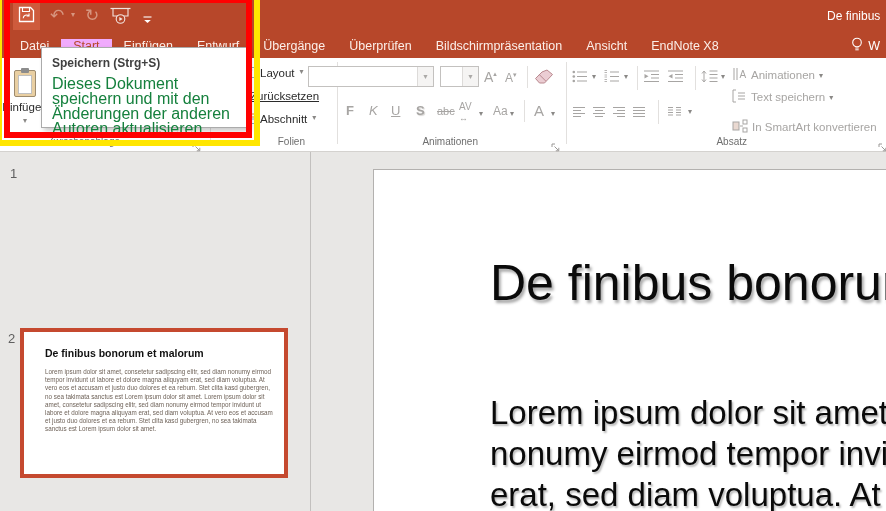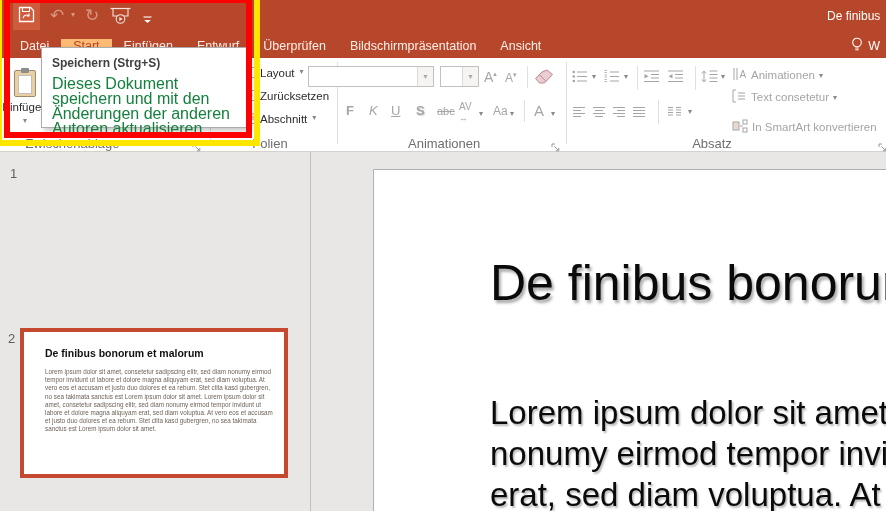--- a/index.html
+++ b/index.html
@@ -14,26 +14,26 @@
   .qat-undo { position:absolute; left:50px; top:5px; font-size:17px; color:#D79680; }
   .qat-undo-caret { position:absolute; left:71px; top:10px; font-size:8px; color:#D79680; }
   .qat-redo { position:absolute; left:85px; top:5px; font-size:17px; color:#D79680; }
   .qat-pres { position:absolute; left:110px; top:7px; }
   .qat-more { position:absolute; left:143px; top:11px; }
   .win-title { position:absolute; left:827px; top:9px; color:#FFFFFF; font-size:12px; white-space:nowrap; }
 
   
   .tabbar { position:absolute; left:0; top:33px; width:886px; height:25px; background:#B7472A; display:flex; align-items:center; padding-left:8px; z-index:5; }
   .tab { color:#FCEFE9; font-size:12.5px; padding:0 12px; display:flex; align-items:center; white-space:nowrap; cursor:default; }
-  .tab.sel { background:#fdba74; color:#B7472A; }
+  .tab.sel { background:#f0abfc; color:#B7472A; }
   .tellme { margin-left:auto; display:flex; align-items:center; gap:5px; color:#FFFFFF; font-size:12.5px; padding:0 6px 0 12px; white-space:nowrap; }
 
   
   .ribbon { position:absolute; left:0; top:58px; width:886px; height:94px; background:#FFFFFF; border-bottom:1px solid #D4D2CF; z-index:4; }
-  .grp-label { position:absolute; font-size:13px; color:#6E6E6E; text-align:center; white-space:nowrap; }
+  .grp-label { position:absolute; font-size:10px; color:#6E6E6E; text-align:right; white-space:nowrap; }
   .vdiv { position:absolute; top:4px; width:1px; height:82px; background:#E2E0DE; }
   .launcher { position:absolute; width:10px; height:10px; }
   .rbtn-row { position:absolute; display:flex; align-items:flex-start; gap:5px; font-size:11.5px; color:#2B2B2B; white-space:nowrap; }
   .dd { font-size:8px; color:#8A8886; }
   .paste { position:absolute; left:6px; top:6px; width:38px; height:76px; display:flex; flex-direction:column; align-items:center; }
   .clip-board { width:22px; height:27px; background:#E9CFA2; border:1px solid #9C8A6E; border-radius:2px; position:relative; margin-top:6px; }
   .clip-sheet { position:absolute; left:3px; top:4px; width:14px; height:19px; background:#FFF; border:1px solid #BFBFBF; }
   .clip-top { position:absolute; left:6px; top:-3px; width:8px; height:5px; background:#8C8C8C; border-radius:1px; }
   .paste-label { font-size:11.5px; color:#2B2B2B; margin-top:4px; }
   .paste .dd { margin-top:3px; }
@@ -105,23 +105,25 @@
       </div>
     </div>
     <div class="win-title">De finibus</div>
   </div>
 
   <div class="tabbar">
     <div class="tab">Datei</div>
     <div class="tab sel">Start</div>
     <div class="tab">Einfügen</div>
     <div class="tab">Entwurf</div>
+    <div class="tab">Übergänge</div>
     <div class="tab">Überprüfen</div>
     <div class="tab">Bildschirmpräsentation</div>
     <div class="tab">Ansicht</div>
+    <div class="tab">EndNote X8</div>
     <div class="tellme">
       <span>
         <svg width="12" height="15" viewBox="0 0 12 15">
           <circle cx="6" cy="5.5" r="4.3" fill="none" stroke="#fff" stroke-width="1.1"></circle>
           <path d="M4.3 11h3.4M4.3 12.8h3.4" stroke="#fff" stroke-width="1"></path>
         </svg>
       </span>
       <span>W</span>
     </div>
   </div>
@@ -149,21 +151,21 @@
     <div class="rbtn-row" style="left:242px; top:9px;">
       <span>
         <svg width="13" height="11" viewBox="0 0 13 11">
             <rect x="0.5" y="0.5" width="12" height="10" fill="#fff" stroke="#8FA8C0"></rect>
             <path d="M2.5 3h8M2.5 5.5h5" stroke="#C8D6E4"></path>
           </svg>
       </span>
       <span>Layout</span>
       <span class="dd">▾</span>
     </div>
-    <div class="rbtn-row" style="left:242px; top:32px;">
+    <div class="rbtn-row" style="left:232px; top:32px;text-decoration:underline;">
       <span>
         <svg width="13" height="11" viewBox="0 0 13 11">
             <rect x="0.5" y="0.5" width="12" height="10" fill="#fff" stroke="#8FA8C0"></rect>
             <path d="M3 8a3.5 3.5 0 1 1 6.5-1.5" fill="none" stroke="#3A78B5"></path>
             <path d="M9.8 4.2v2.4H7.4" fill="none" stroke="#3A78B5"></path>
           </svg>
       </span>
       <span>Zurücksetzen</span>
     </div>
     <div class="rbtn-row" style="left:242px; top:55px;">
@@ -318,21 +320,21 @@
       <span>Animationen</span>
       <span class="dd">▾</span>
     </div>
     <div class="pright-item" style="left:732px; top:31px;">
       <span>
         <svg width="15" height="14" viewBox="0 0 15 14">
             <path d="M4 1H1v12h3" fill="none" stroke="#A7A5A3"></path>
             <path d="M6 4h7M6 7h7M6 10h7" stroke="#A7A5A3"></path>
           </svg>
       </span>
-      <span>Text consetetur</span>
+      <span>Text speichern</span>
       <span class="dd">▾</span>
     </div>
     <div class="pright-item" style="left:732px; top:53px;margin-top:8px;">
       <span>
         <svg width="16" height="14" viewBox="0 0 16 14">
             <rect x="1" y="3" width="6" height="8" fill="#EAD9D1" stroke="#A7A5A3"></rect>
             <path d="M8 7h3" stroke="#A7A5A3"></path>
             <rect x="11" y="1" width="4" height="4" fill="none" stroke="#A7A5A3"></rect>
             <rect x="11" y="9" width="4" height="4" fill="none" stroke="#A7A5A3"></rect>
           </svg>

